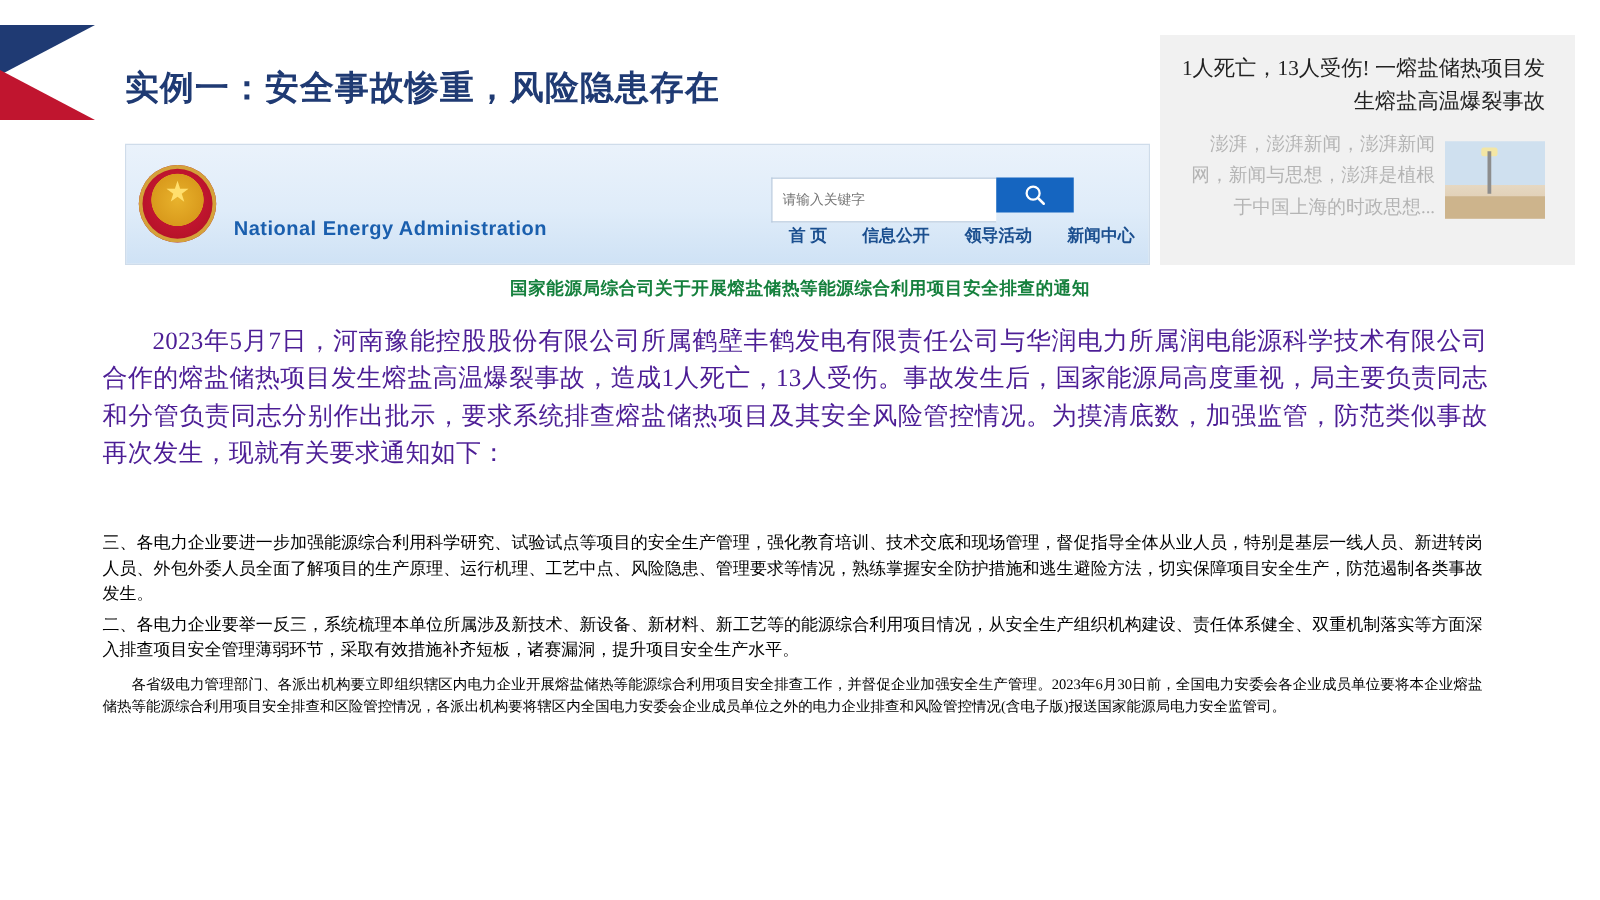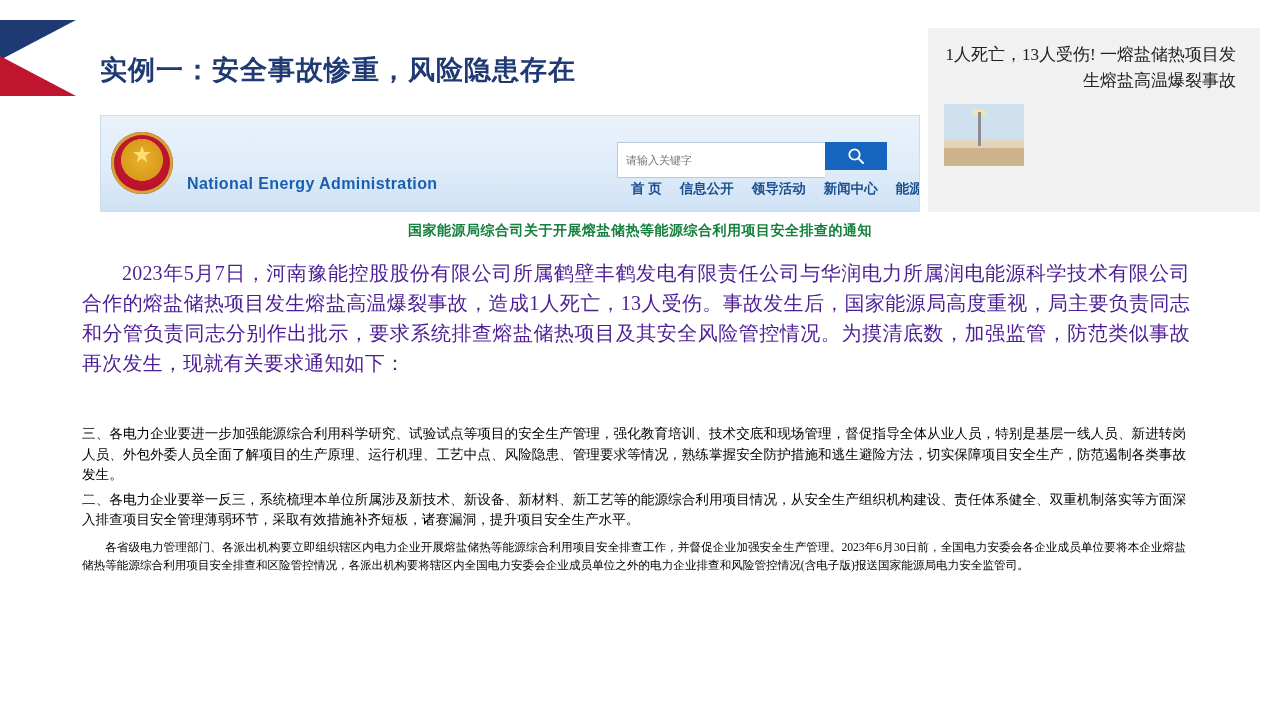--- a/index.html
+++ b/index.html
@@ -167,21 +167,21 @@
     letter-spacing: 0.4px;
   }
   .nea-search {
     position: absolute;
     left: 516px;
     top: 26px;
     display: flex;
     align-items: stretch;
   }
   .nea-search input {
-    width: 208px;
+    width: 180px;
     height: 26px;
     border: 1px solid #b8cade;
     border-right: none;
     background: #ffffff;
     font-size: 11px;
     color: #9aa6b2;
     padding: 17px 8px;
     box-sizing: border-box;
     outline: none;
     font-family: "Liberation Sans", sans-serif;
@@ -194,21 +194,21 @@
     align-items: center;
     justify-content: center;
     cursor: pointer;
   }
   .nea-search .btn svg { display: block; }
   .nea-nav {
     position: absolute;
     left: 530px;
     top: 64px;
     display: flex;
-    gap: 18px;
+    gap: 28px;
     font-size: 13.5px;
     color: #1b4f8f;
     font-weight: bold;
   }
   .nea-nav span { cursor: pointer; white-space: nowrap; }
 
   
   .doc-title {
     position: absolute;
     left: 100px;
@@ -264,20 +264,21 @@
 <div class="corner-deco">
   <div class="tri-blue"></div>
   <div class="tri-red"></div>
 </div>
 
 <div class="slide-title">实例一：安全事故惨重，风险隐患存在</div>
 
 <div class="news-card">
   <div class="news-headline">1人死亡，13人受伤! 一熔盐储热项目发生熔盐高温爆裂事故</div>
   <div class="news-body-row">
+    <div class="news-snippet">澎湃，澎湃新闻，澎湃新闻网，新闻与思想，澎湃是植根于中国上海的时政思想...</div>
     <div class="news-thumb">
       <div class="tower-top"></div>
       <div class="tower"></div>
       <div class="ground"></div>
     </div>
   </div>
 </div>
 
 <div class="nea-banner">
   <div class="nea-emblem"></div>

